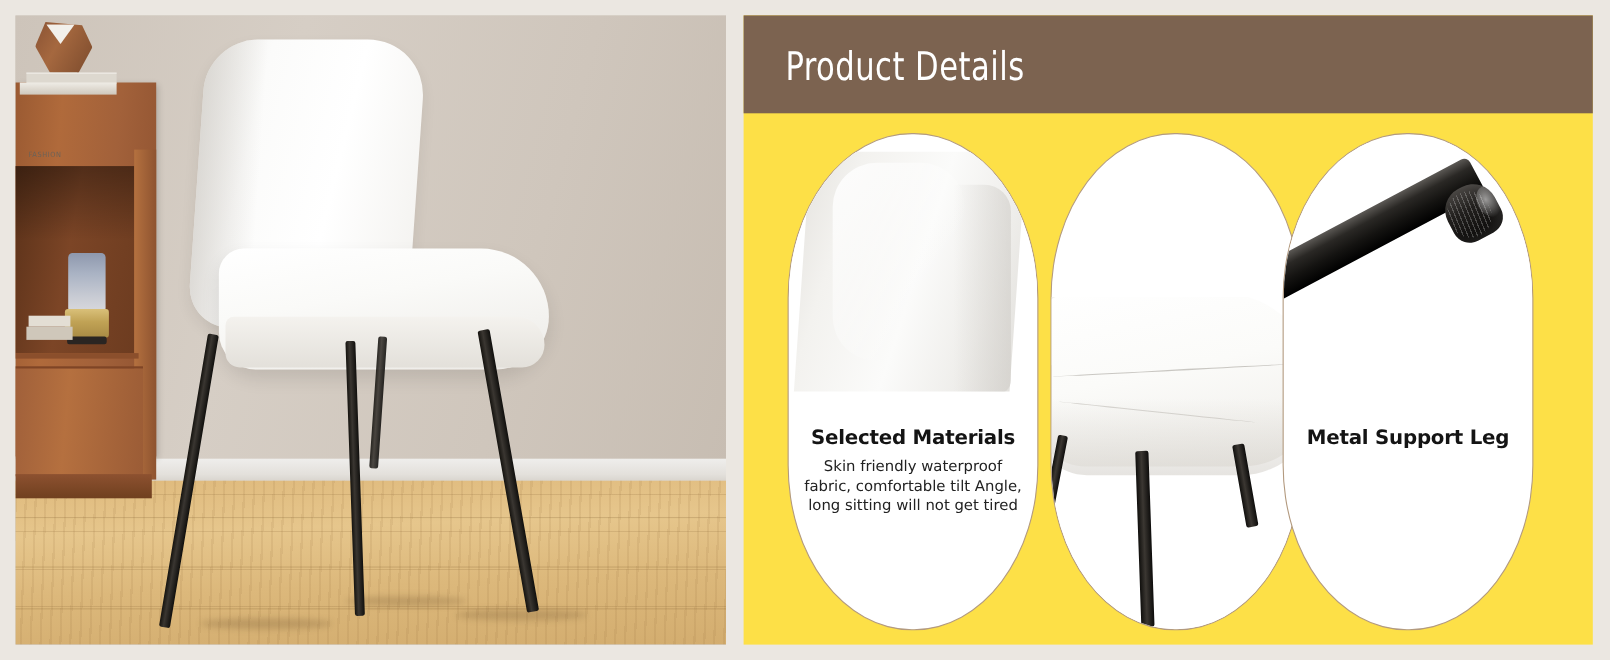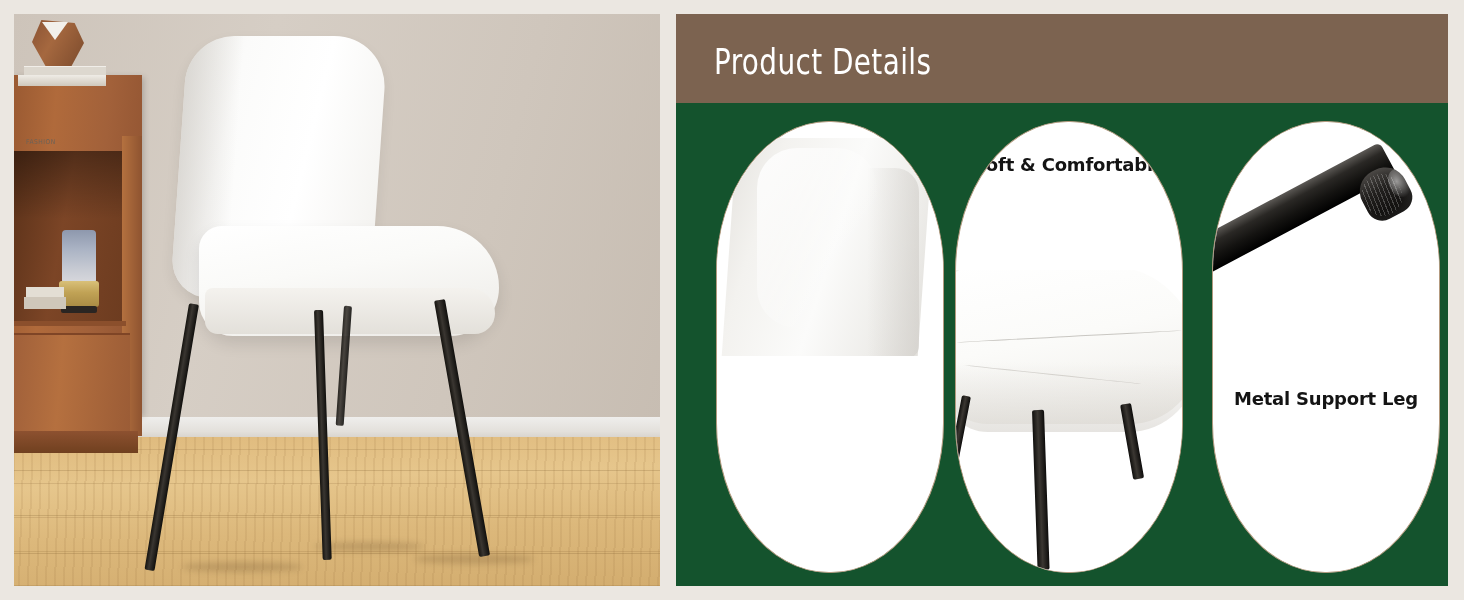--- a/index.html
+++ b/index.html
@@ -96,33 +96,33 @@
     transform-origin:top center;}
   .leg-bl{left:300px;top:296px;width:9px;height:250px;transform:rotate(-2deg);
     transform-origin:top center;}
   .leg-fr{left:420px;top:286px;width:11px;height:260px;transform:rotate(-10deg);
     transform-origin:top center;}
   .leg-br{left:330px;top:292px;width:8px;height:120px;transform:rotate(4deg);
     transform-origin:top center;opacity:.9;}
   .leg-shadow{position:absolute;background:rgba(90,62,30,.22);filter:blur(3px);border-radius:50%;}
 
   
-  .panel{position:absolute;left:676px;top:14px;width:772px;height:572px;background:#14532d;}
+  .panel{position:absolute;left:676px;top:14px;width:772px;height:572px;background:#fde047;}
   .panel-header{position:absolute;left:0;top:0;width:100%;height:89px;background:#7c6350;}
   .panel-title{position:absolute;left:38px;top:27px;color:#ffffff;font-size:36px;
     font-family:"DejaVu Sans Condensed","DejaVu Sans","Liberation Sans",sans-serif;
     font-weight:400;letter-spacing:.5px;transform:scaleX(.86);transform-origin:left center;
     white-space:nowrap;}
 
   .cards{position:absolute;left:0;top:89px;width:772px;height:483px;}
   .card{position:absolute;top:18px;width:226px;height:450px;
     border:1px solid #b39a7f;border-radius:113px/150px;overflow:hidden;background:#fff;}
   .card.c1{left:40px;}
   .card.c2{left:279px;}
-  .card.c3{left:536px;text-decoration:underline;}
+  .card.c3{left:490px;text-decoration:underline;}
 
   .card-img{position:absolute;left:0;width:226px;overflow:hidden;}
   .card-text{position:absolute;left:0;width:226px;text-align:center;padding:0 10px;
     box-sizing:border-box;}
   .card-title{font-size:18px;font-weight:700;color:#141414;letter-spacing:-.2px;
     margin:0 0 7px 0;white-space:nowrap;}
   .card-desc{font-size:13.5px;line-height:1.33;color:#222222;margin:0;}
 
   
   .c1 .card-img{top:16px;height:218px;}
@@ -247,25 +247,28 @@
     <div class="cards">
 
       <div class="card c1">
         <div class="card-img">
           <div class="shot1">
             <div class="back"></div>
             <div class="hi"></div>
             <div class="edge"></div>
           </div>
         </div>
+        <div class="card-text">
+          <p class="card-title">Selected Materials</p>
+          <p class="card-desc">Skin friendly waterproof fabric, comfortable tilt Angle, long sitting will not get tired</p>
+        </div>
       </div>
 
       <div class="card c2">
         <div class="card-text">
-          <p class="card-title">Soft &amp; Comfortable</p>
         </div>
         <div class="card-img">
           <div class="shot2">
             <div class="backrest"></div>
             <div class="cush"></div>
             <div class="seam"></div>
             <div class="seam2"></div>
             <div class="shade"></div>
             <div class="l la"></div>
             <div class="l lb"></div>

